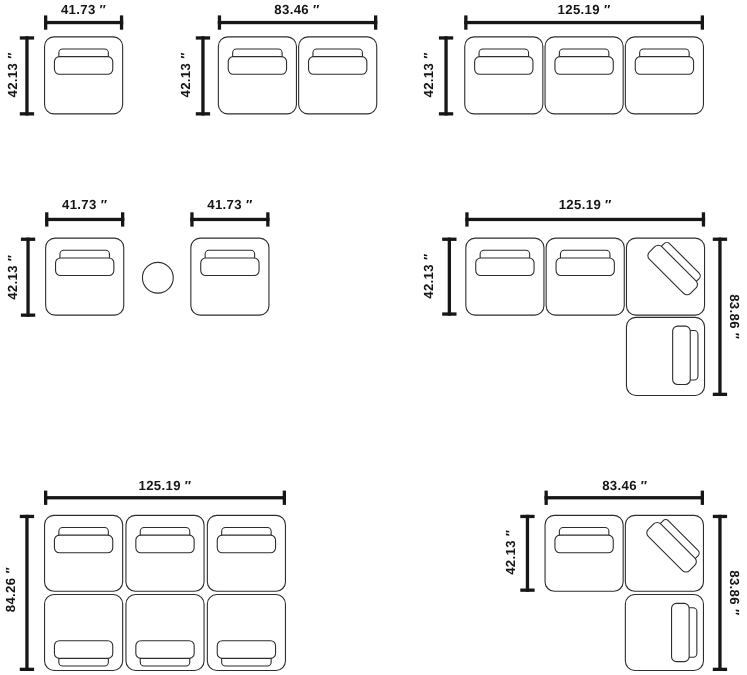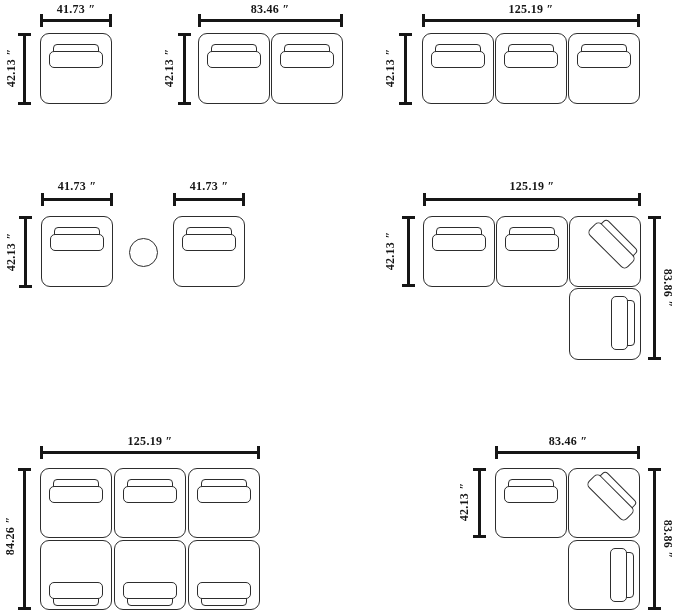--- a/index.html
+++ b/index.html
@@ -1,18 +1,18 @@
 <!DOCTYPE html>
 <html><head>
 <meta charset="utf-8">
 <style>
   html,body{margin:0;padding:0;background:#ffffff;}
   .canvas{
     position:relative;width:679px;height:614px;background:#ffffff;
-    font-family:Liberation Serif, serif;overflow:hidden;
+    font-family:Liberation Sans, sans-serif;overflow:hidden;
   }
   .dim-label{
     position:absolute;font-size:12px;font-weight:bold;color:#161616;
     white-space:nowrap;letter-spacing:0.3px;line-height:14px;
   }
   .h-label{transform:translateX(-50%);}
   .v-label-left{transform:translate(-50%,-50%) rotate(-90deg);}
   .v-label-right{transform:translate(-50%,-50%) rotate(90deg);}
   .hdim{position:absolute;height:3px;background:#161616;}
   .hdim::before,.hdim::after{content:"";position:absolute;top:-5px;width:3px;height:13px;background:#161616;}

